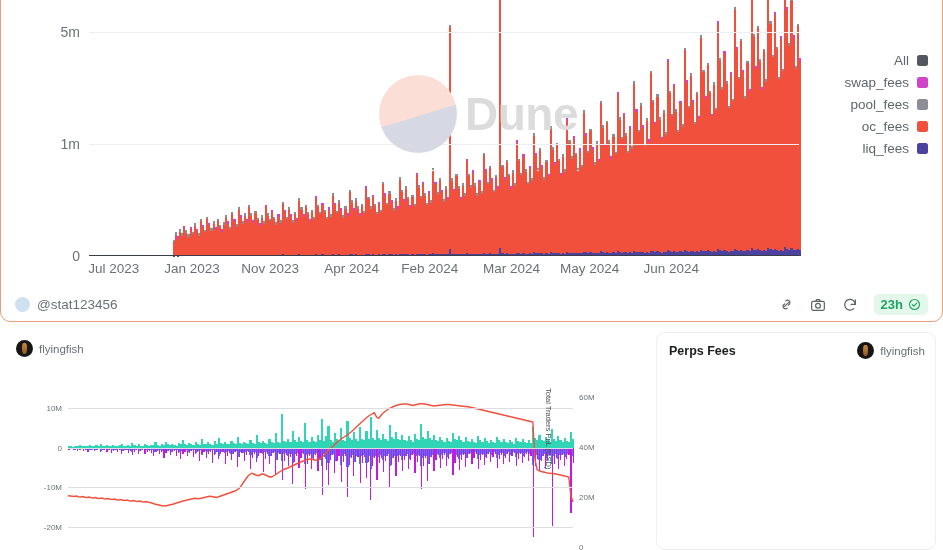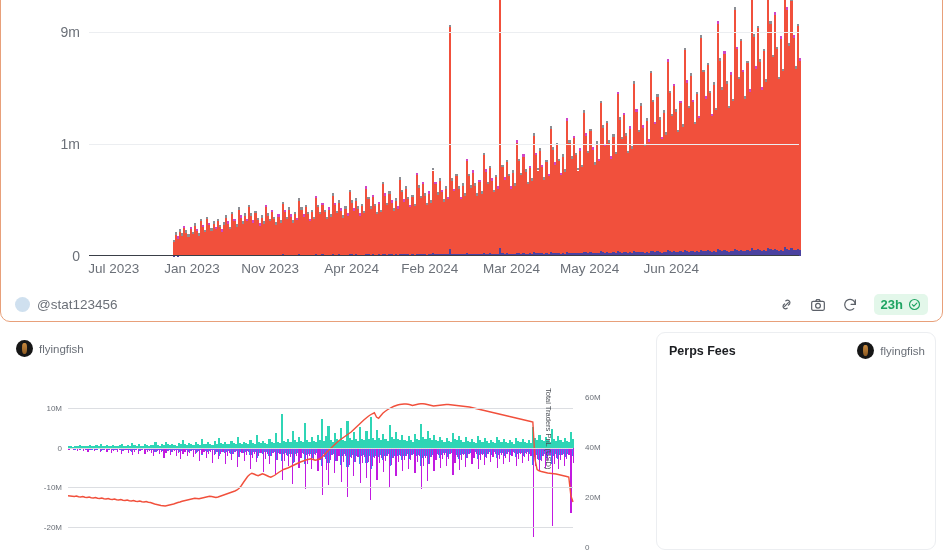--- a/index.html
+++ b/index.html
@@ -140,21 +140,21 @@
   }
   .grid-bl {
     position: absolute; left: 0; width: 100%; height: 1px; background: #dcdee2;
   }
   .ytick-bl {
     position: absolute; right: 100%; margin-right: 6px;
     transform: translateY(-50%);
     font-size: 8px; color: #6b7078; white-space: nowrap;
   }
   .ytick-bl-r {
-    position: absolute; left: 100%; margin-left: 12px;
+    position: absolute; left: 100%; margin-left: 6px;
     transform: translateY(-50%);
     font-size: 8px; color: #6b7078; white-space: nowrap;
   }
   .axis-label-r {
     position: absolute; left: 545px; top: 58px;
     font-size: 7.5px; color: #4a4e55;
     transform: rotate(90deg); transform-origin: left top;
     white-space: nowrap;
   }
   .bars-bl {
@@ -1858,33 +1858,59 @@
               <div class="seg" style="background: rgb(75, 66, 160); height: 5.82833px; bottom: 0px;"></div>
               <div class="seg" style="background: rgb(241, 80, 60); height: 189.421px; bottom: 5.82833px;"></div>
               <div class="seg" style="background: rgb(207, 68, 200); height: 2.5px; bottom: 195.249px;"></div>
             </div>
           </div>
         <div class="axis-baseline"></div>
       <div class="ytick-top" style="top: 269px;">0</div>
           <div class="gridline" style="top: 156.917px;"></div>
           <div class="ytick-top" style="top: 156.917px;">1m</div>
           <div class="gridline" style="top: 44.8333px;"></div>
-          <div class="ytick-top" style="top: 44.8333px;">9m</div>
+          <div class="ytick-top" style="top: 44.8333px;">5m</div>
           <div class="xtick-top" style="left: 3.5%;">Jul 2023</div>
           <div class="xtick-top" style="left: 14.5%;">Jan 2023</div>
           <div class="xtick-top" style="left: 25.5%;">Nov 2023</div>
           <div class="xtick-top" style="left: 37%;">Apr 2024</div>
           <div class="xtick-top" style="left: 48%;">Feb 2024</div>
           <div class="xtick-top" style="left: 59.5%;">Mar 2024</div>
           <div class="xtick-top" style="left: 70.5%;">May 2024</div>
           <div class="xtick-top" style="left: 82%;">Jun 2024</div>
         </div>
     </div>
 
+    <div class="watermark">
+      <div class="wm-circle"></div>
+      <div class="wm-text">Dune</div>
+    </div>
 
+    <div class="legend-top" id="legendTop">
+        <div class="legend-row-top">
+          <span>All</span>
+          <span class="legend-sw" style="background: rgb(85, 88, 94);"></span>
+        </div>
+        <div class="legend-row-top">
+          <span>swap_fees</span>
+          <span class="legend-sw" style="background: rgb(207, 68, 200);"></span>
+        </div>
+        <div class="legend-row-top">
+          <span>pool_fees</span>
+          <span class="legend-sw" style="background: rgb(139, 142, 148);"></span>
+        </div>
+        <div class="legend-row-top">
+          <span>oc_fees</span>
+          <span class="legend-sw" style="background: rgb(241, 80, 60);"></span>
+        </div>
+        <div class="legend-row-top">
+          <span>liq_fees</span>
+          <span class="legend-sw" style="background: rgb(75, 66, 160);"></span>
+        </div>
+      </div>
 
     <div class="top-footer">
       <div class="author-chip">
         <div class="avatar-blue"></div>
         <span class="author-name">@stat123456</span>
       </div>
       <div class="top-actions">
         <div class="icon-btn">
           <svg width="15" height="15" viewBox="0 0 24 24" fill="none" stroke="currentColor" stroke-width="2" stroke-linecap="round">
             <path d="M9 15 L15 9"></path>

